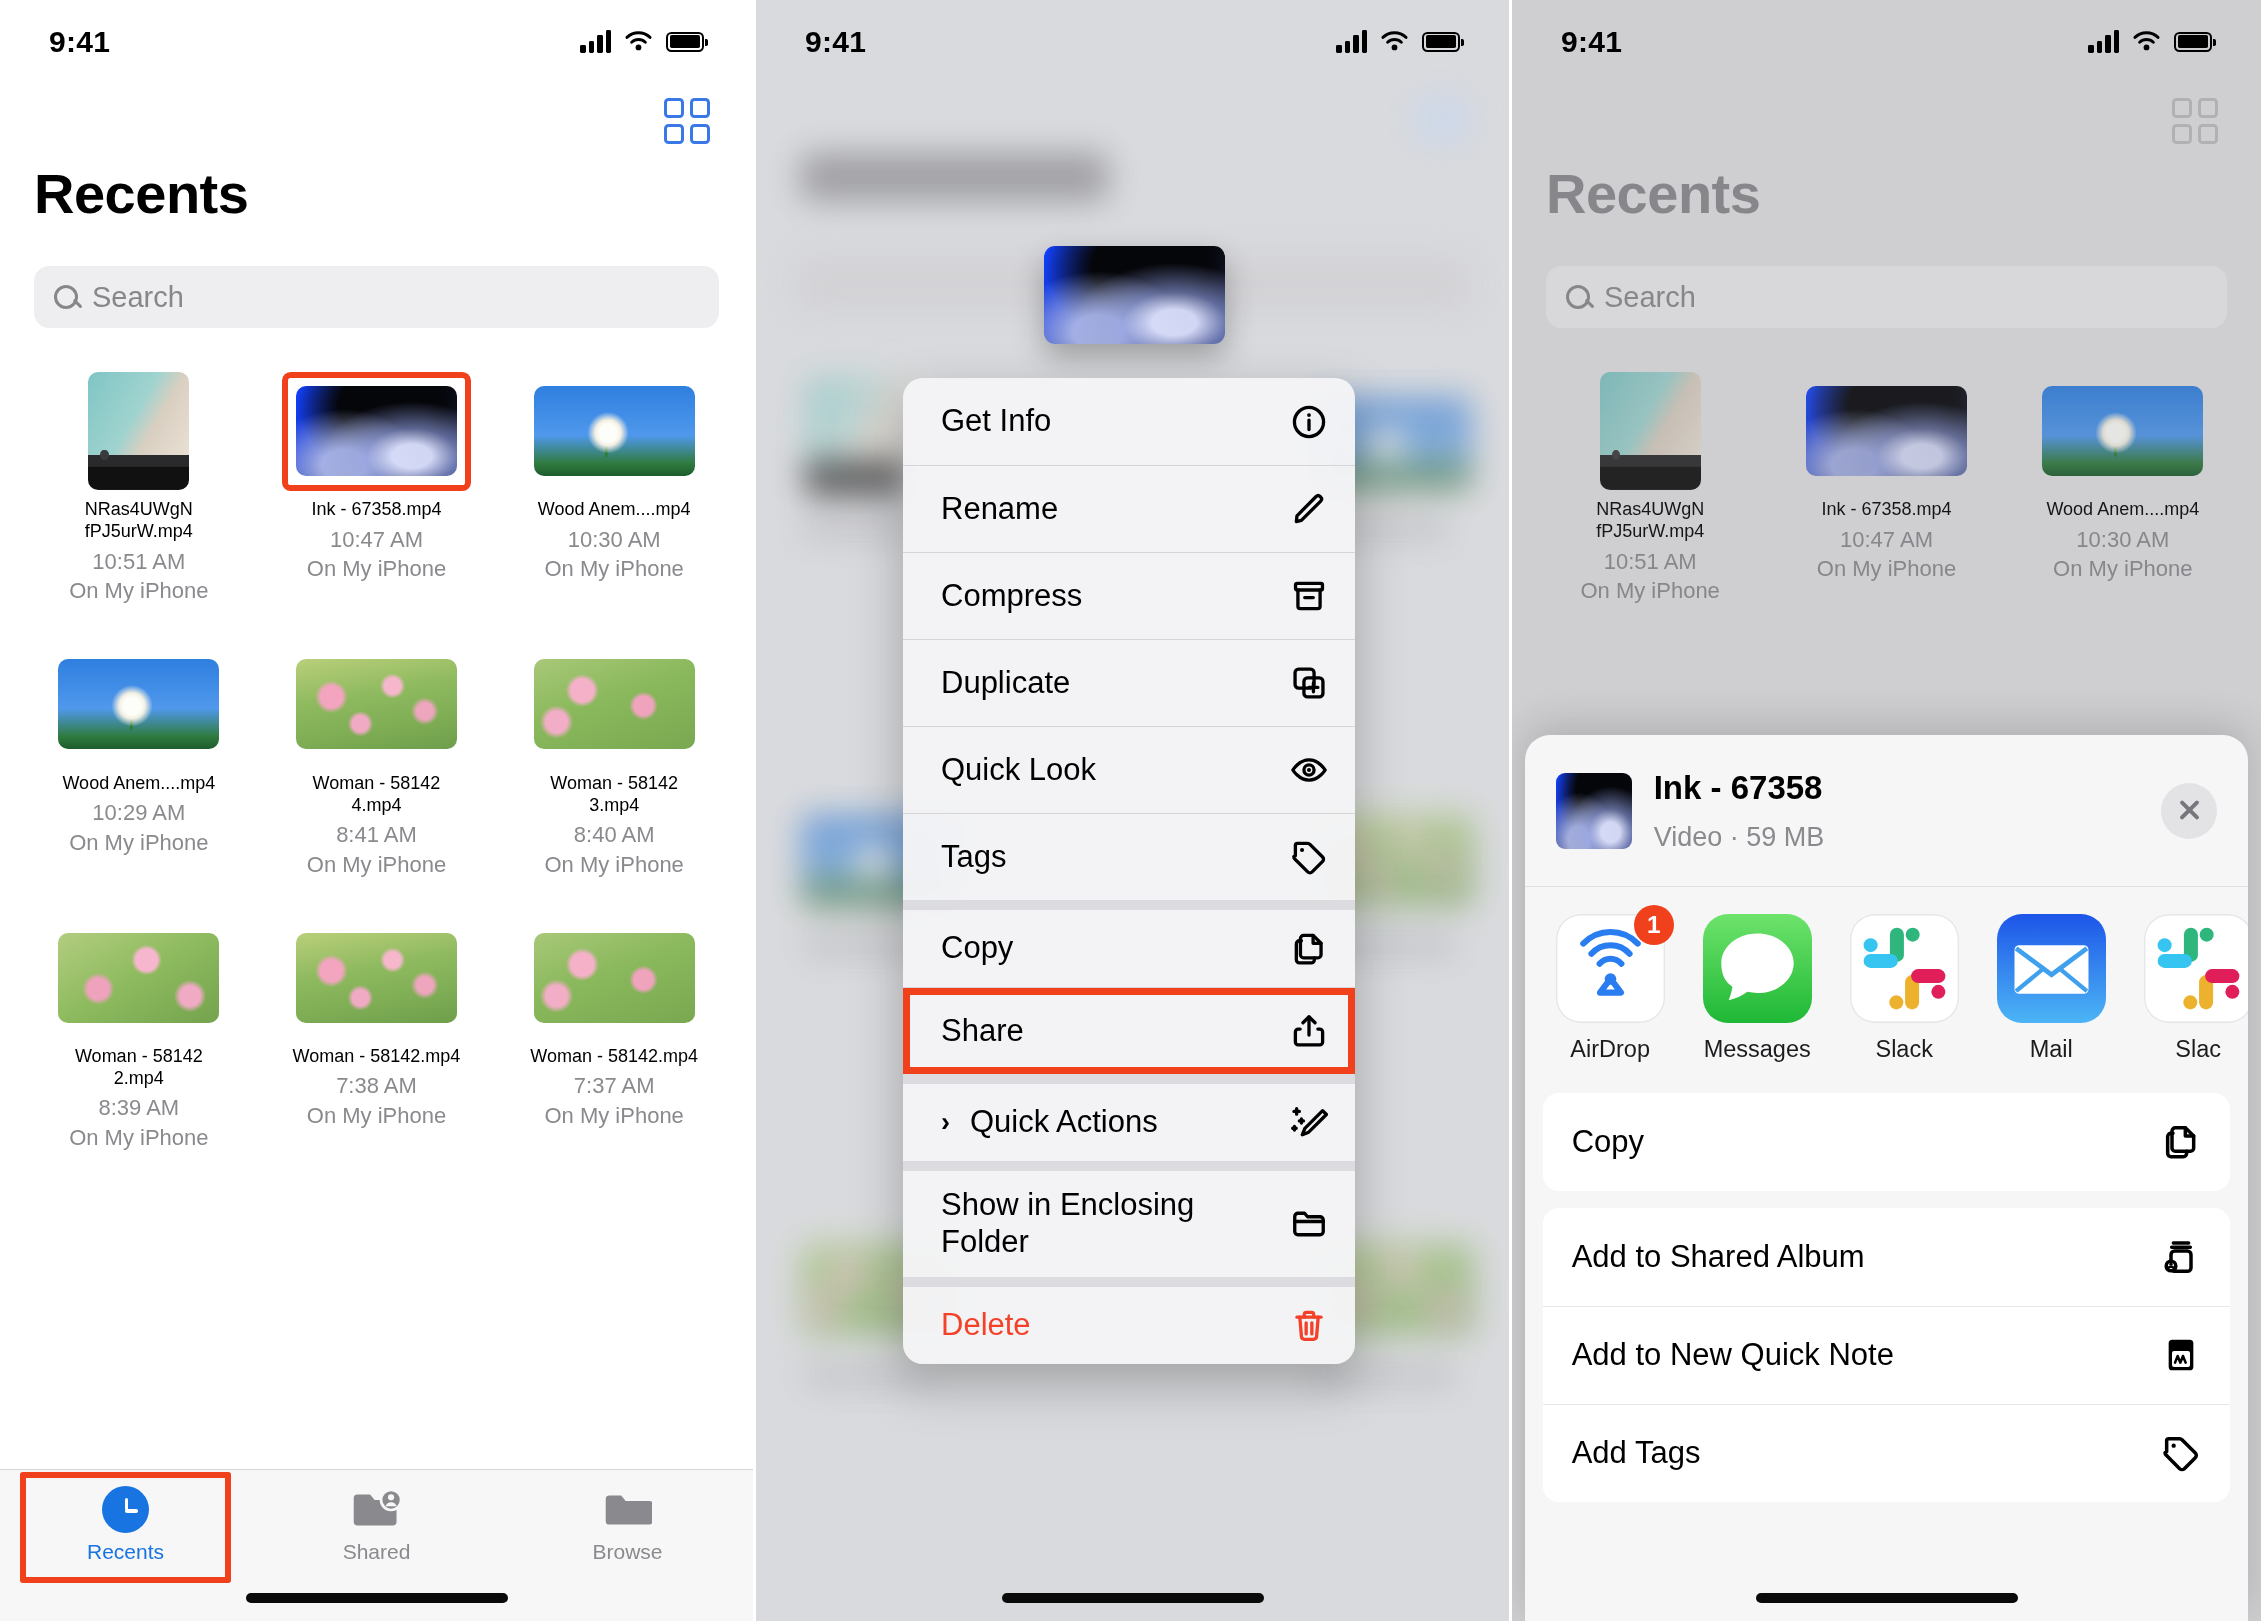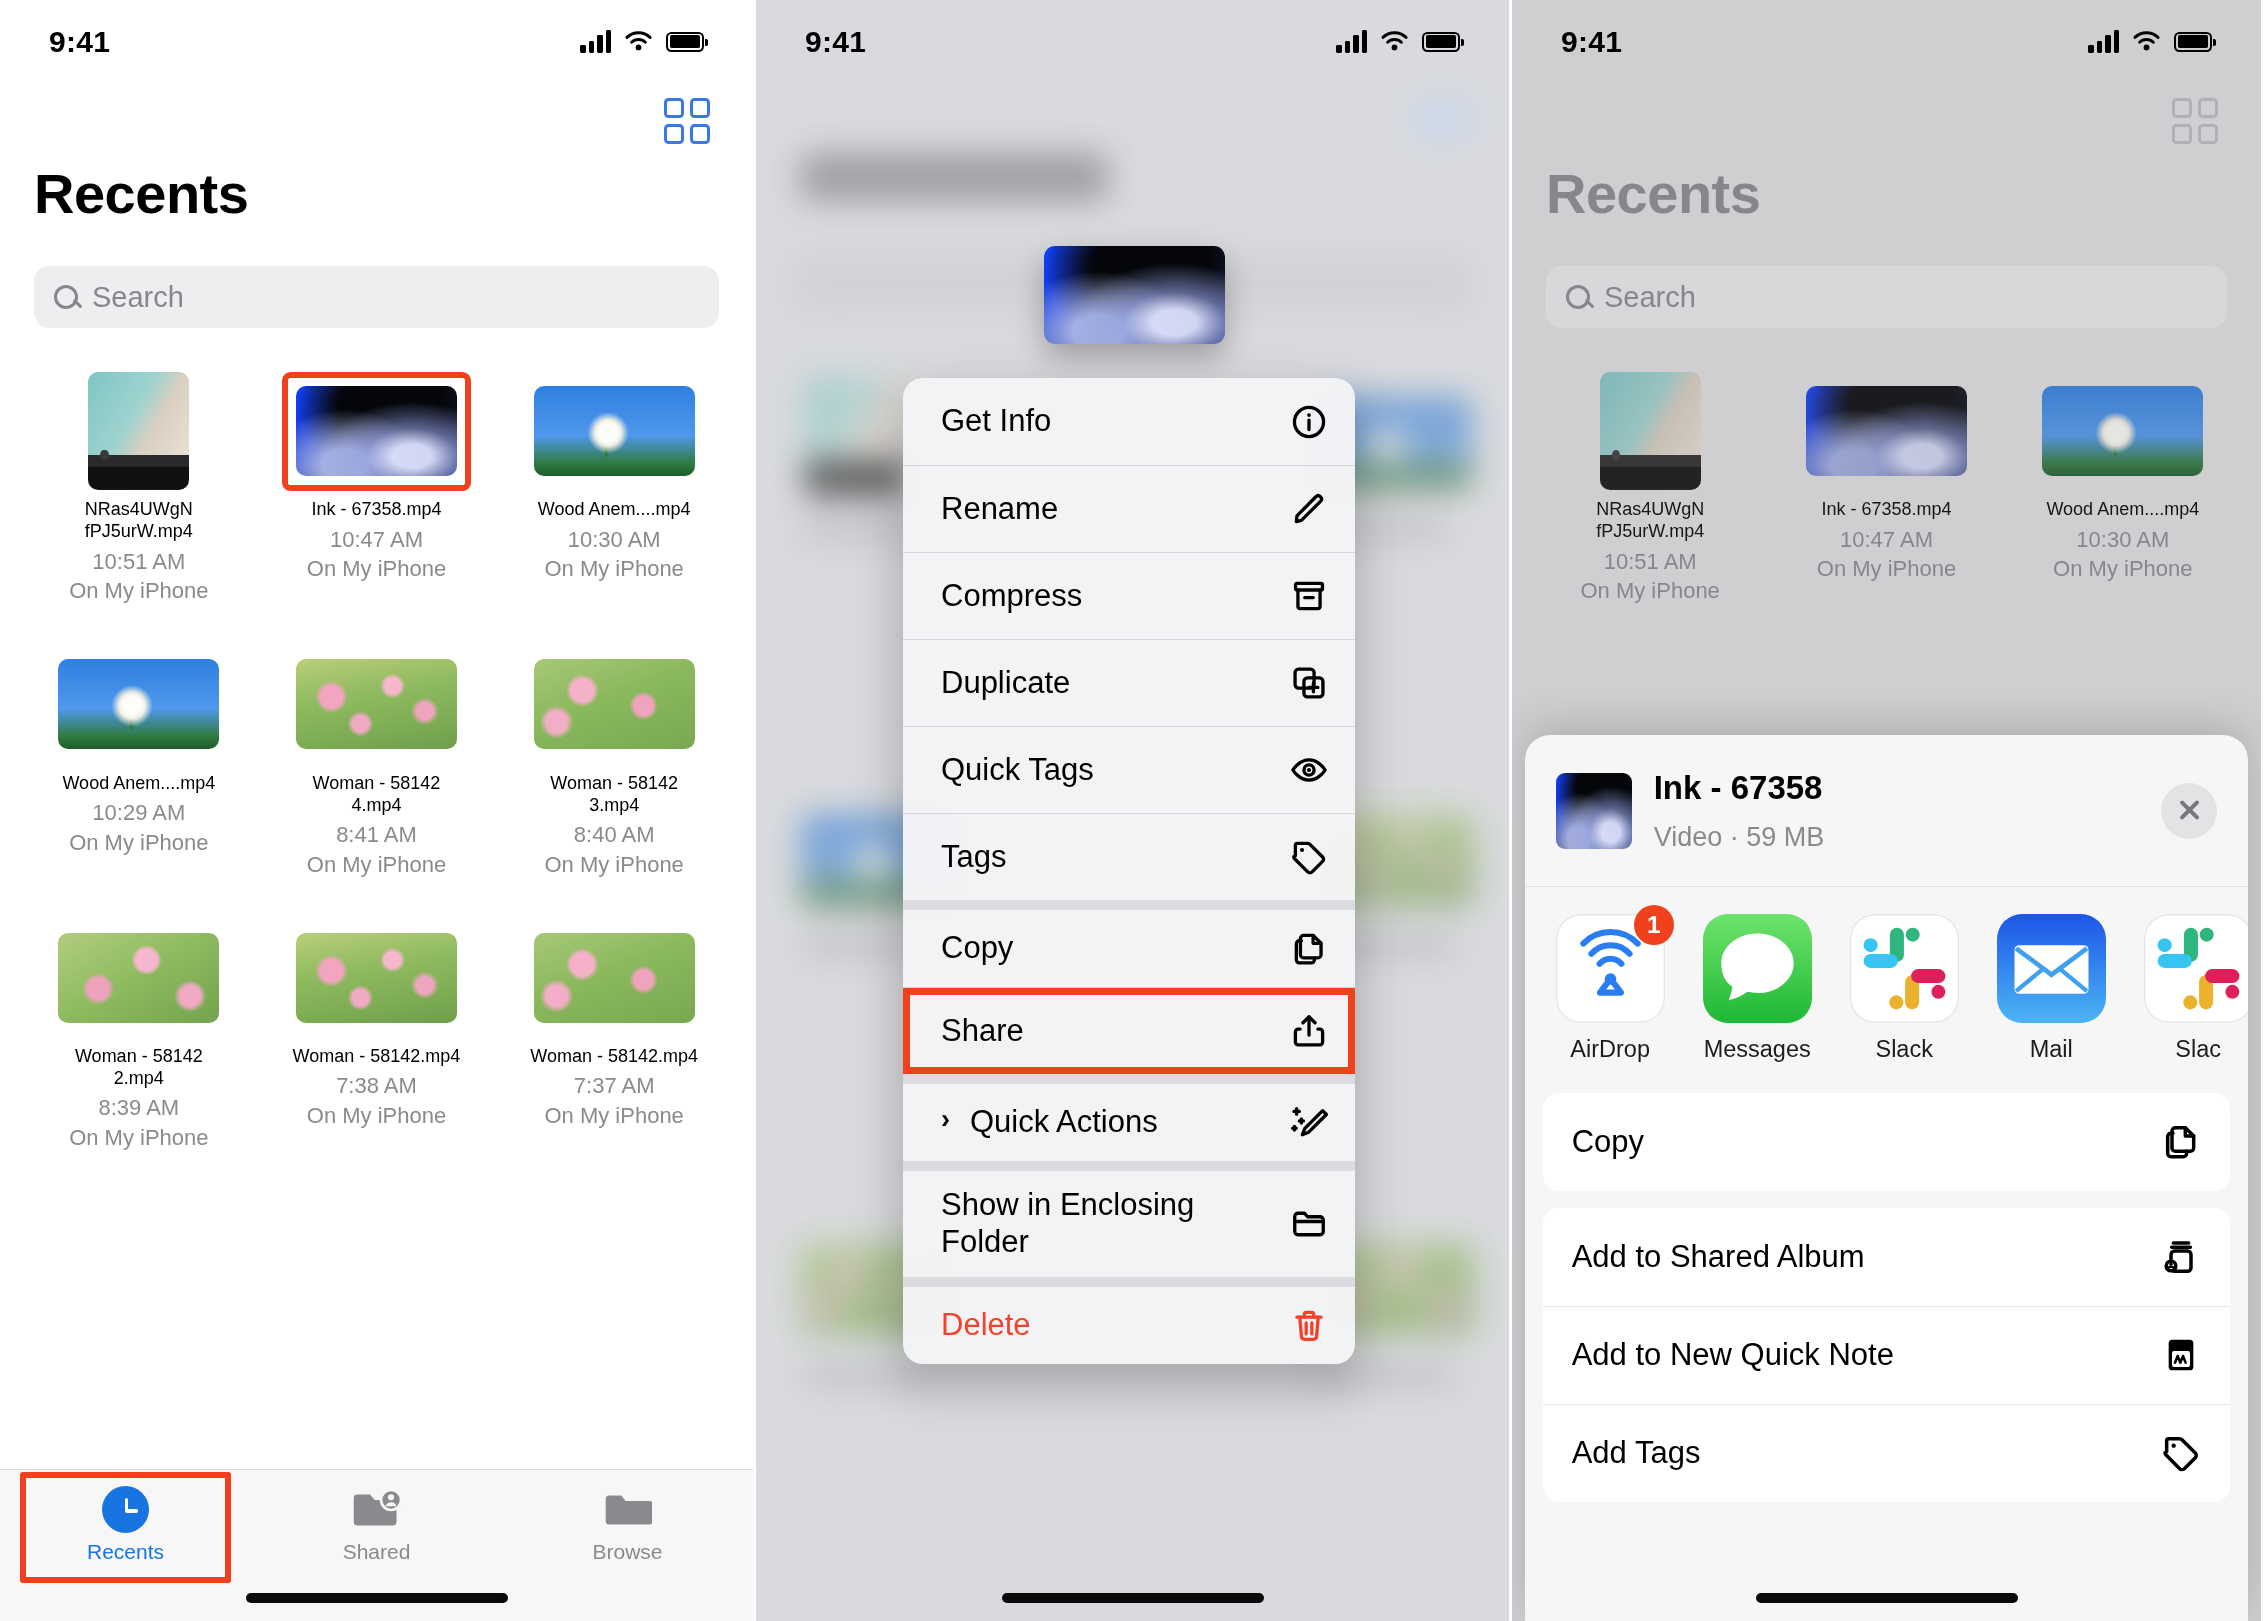--- a/index.html
+++ b/index.html
@@ -129,21 +129,21 @@
   
   .ctxmenu { position: absolute; top: 378px; left: 147px; width: 452px;
              background: rgba(244,244,246,.97); border-radius: 20px; overflow: hidden; z-index: 35;
              box-shadow: 0 20px 51px rgba(0,0,0,.26); }
   .ctx-item { height: 87px; display: flex; align-items: center; justify-content: space-between;
               padding: 0 27px 0 38px; font-size: 31px; color: #000; position: relative; }
   .ctx-item + .ctx-item { border-top: 1.4px solid #d6d6da; }
   .ctx-item.tall { height: 116px; }
   .ctx-item.sep { border-top: 10px solid #dcdce0; }
   .ctx-item.danger { color: #f3412a; }
-  .ctx-label { display: flex; align-items: flex-start; gap: 16.3px; line-height: 1.18; }
+  .ctx-label { display: flex; align-items: center; gap: 16.3px; line-height: 1.18; }
   .ctx-ico { width: 38px; height: 38px; flex: none; display:flex; align-items:center; justify-content:center; }
   .ctx-ico svg { width: 38px; height: 38px; }
   .chev { font-size: 27px; font-weight: 700; margin-right: 3.6px; }
   .ctx-item.highlight::after { content:""; position:absolute; left: 0; right: 0; top: 0; bottom: 0;
                                border: 7.2px solid #f1411c; pointer-events: none; }
 
   
   .dim3 { position: absolute; inset: 0; background: rgba(120,120,125,.18); z-index: 18; }
   .sheet { position: absolute; left: 12.7px; right: 12.7px; bottom: 0; top: 735px;
            background: #f6f6f7; border-radius: 25px 25px 0 0; z-index: 30;
@@ -418,21 +418,21 @@
             <svg viewBox="0 0 24 24">
               <rect x="3.2" y="3.2" width="12" height="12" rx="2.2" stroke="currentColor" stroke-width="2.1" fill="none" stroke-linecap="round" stroke-linejoin="round"></rect>
               <rect x="8.8" y="8.8" width="12" height="12" rx="2.2" stroke="currentColor" stroke-width="2.1" fill="none" stroke-linecap="round" stroke-linejoin="round"></rect>
               <path d="M14.8 12v5.6M12 14.8h5.6" stroke="currentColor" stroke-width="2.1" fill="none" stroke-linecap="round" stroke-linejoin="round"></path>
             </svg>
           </span>
         </div>
         <div class="ctx-item">
           <div class="ctx-label">
 
-         <span class="lbl">Quick Tags</span>
+         <span class="lbl">Quick Look</span>
        </div>
        <span class="ctx-ico">
             <svg viewBox="0 0 24 24">
               <path d="M1.8 12S5.6 5.6 12 5.6 22.2 12 22.2 12 18.4 18.4 12 18.4 1.8 12 1.8 12z" stroke="currentColor" stroke-width="2.1" fill="none" stroke-linecap="round" stroke-linejoin="round"></path>
               <circle cx="12" cy="12" r="3.2" stroke="currentColor" stroke-width="2.1" fill="none" stroke-linecap="round" stroke-linejoin="round"></circle>
               <circle cx="12" cy="12" r="1.3" fill="currentColor"></circle>
             </svg>
           </span>
         </div>
         <div class="ctx-item">

